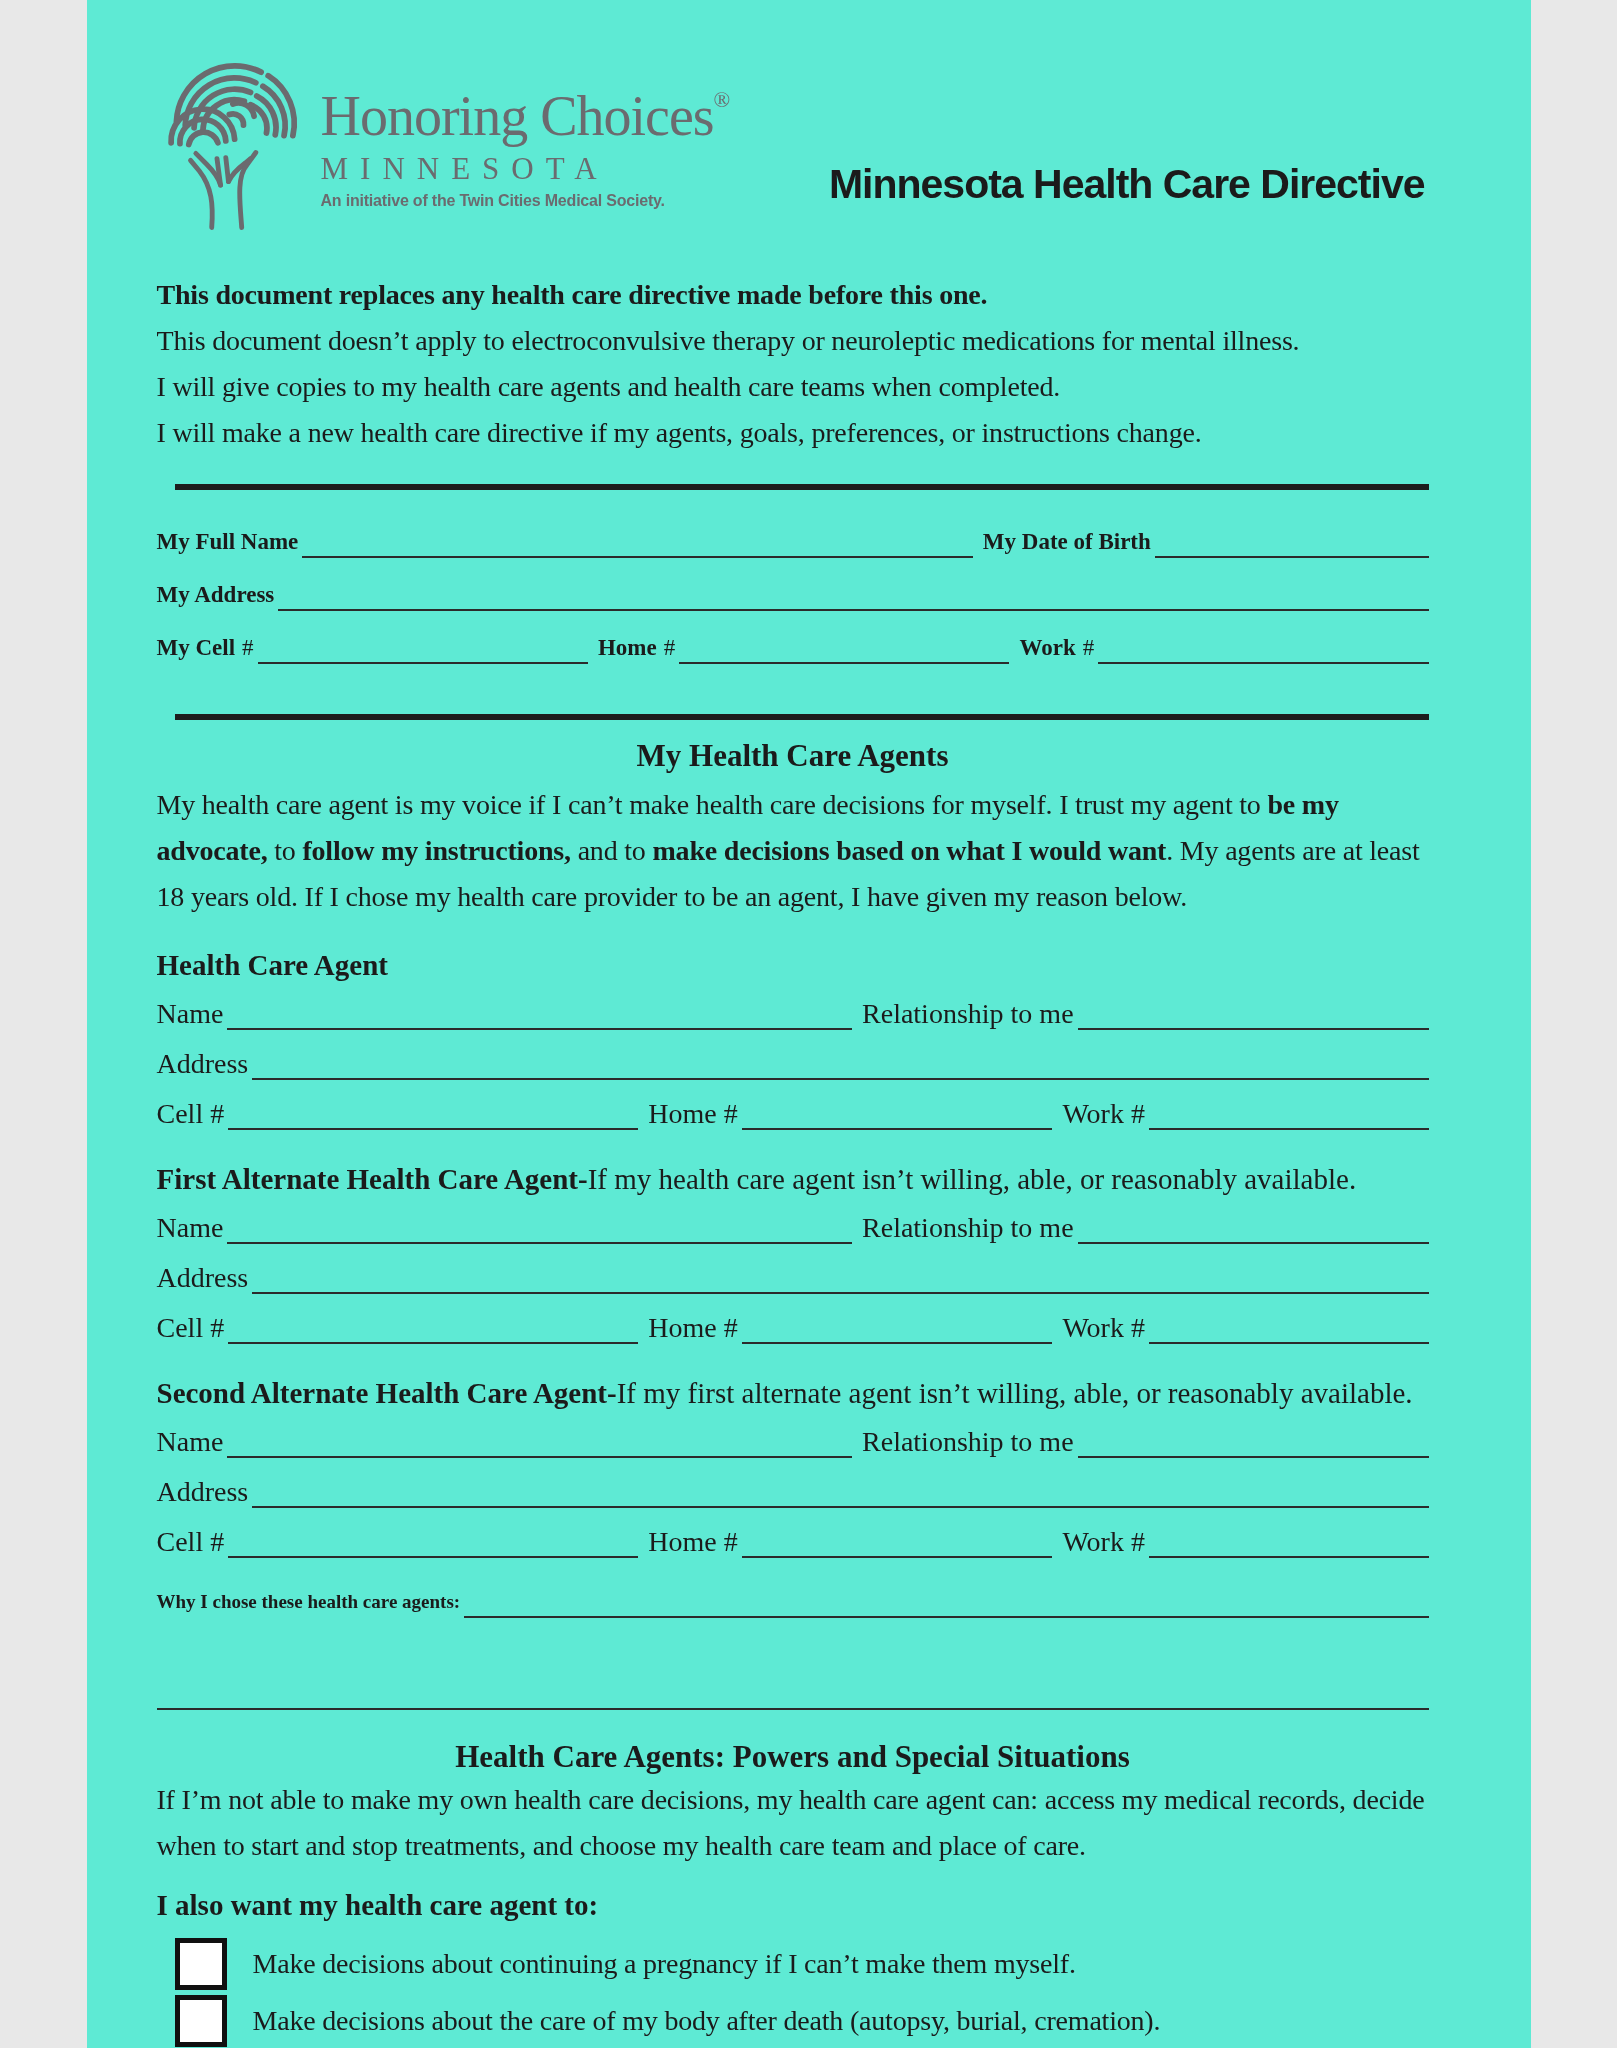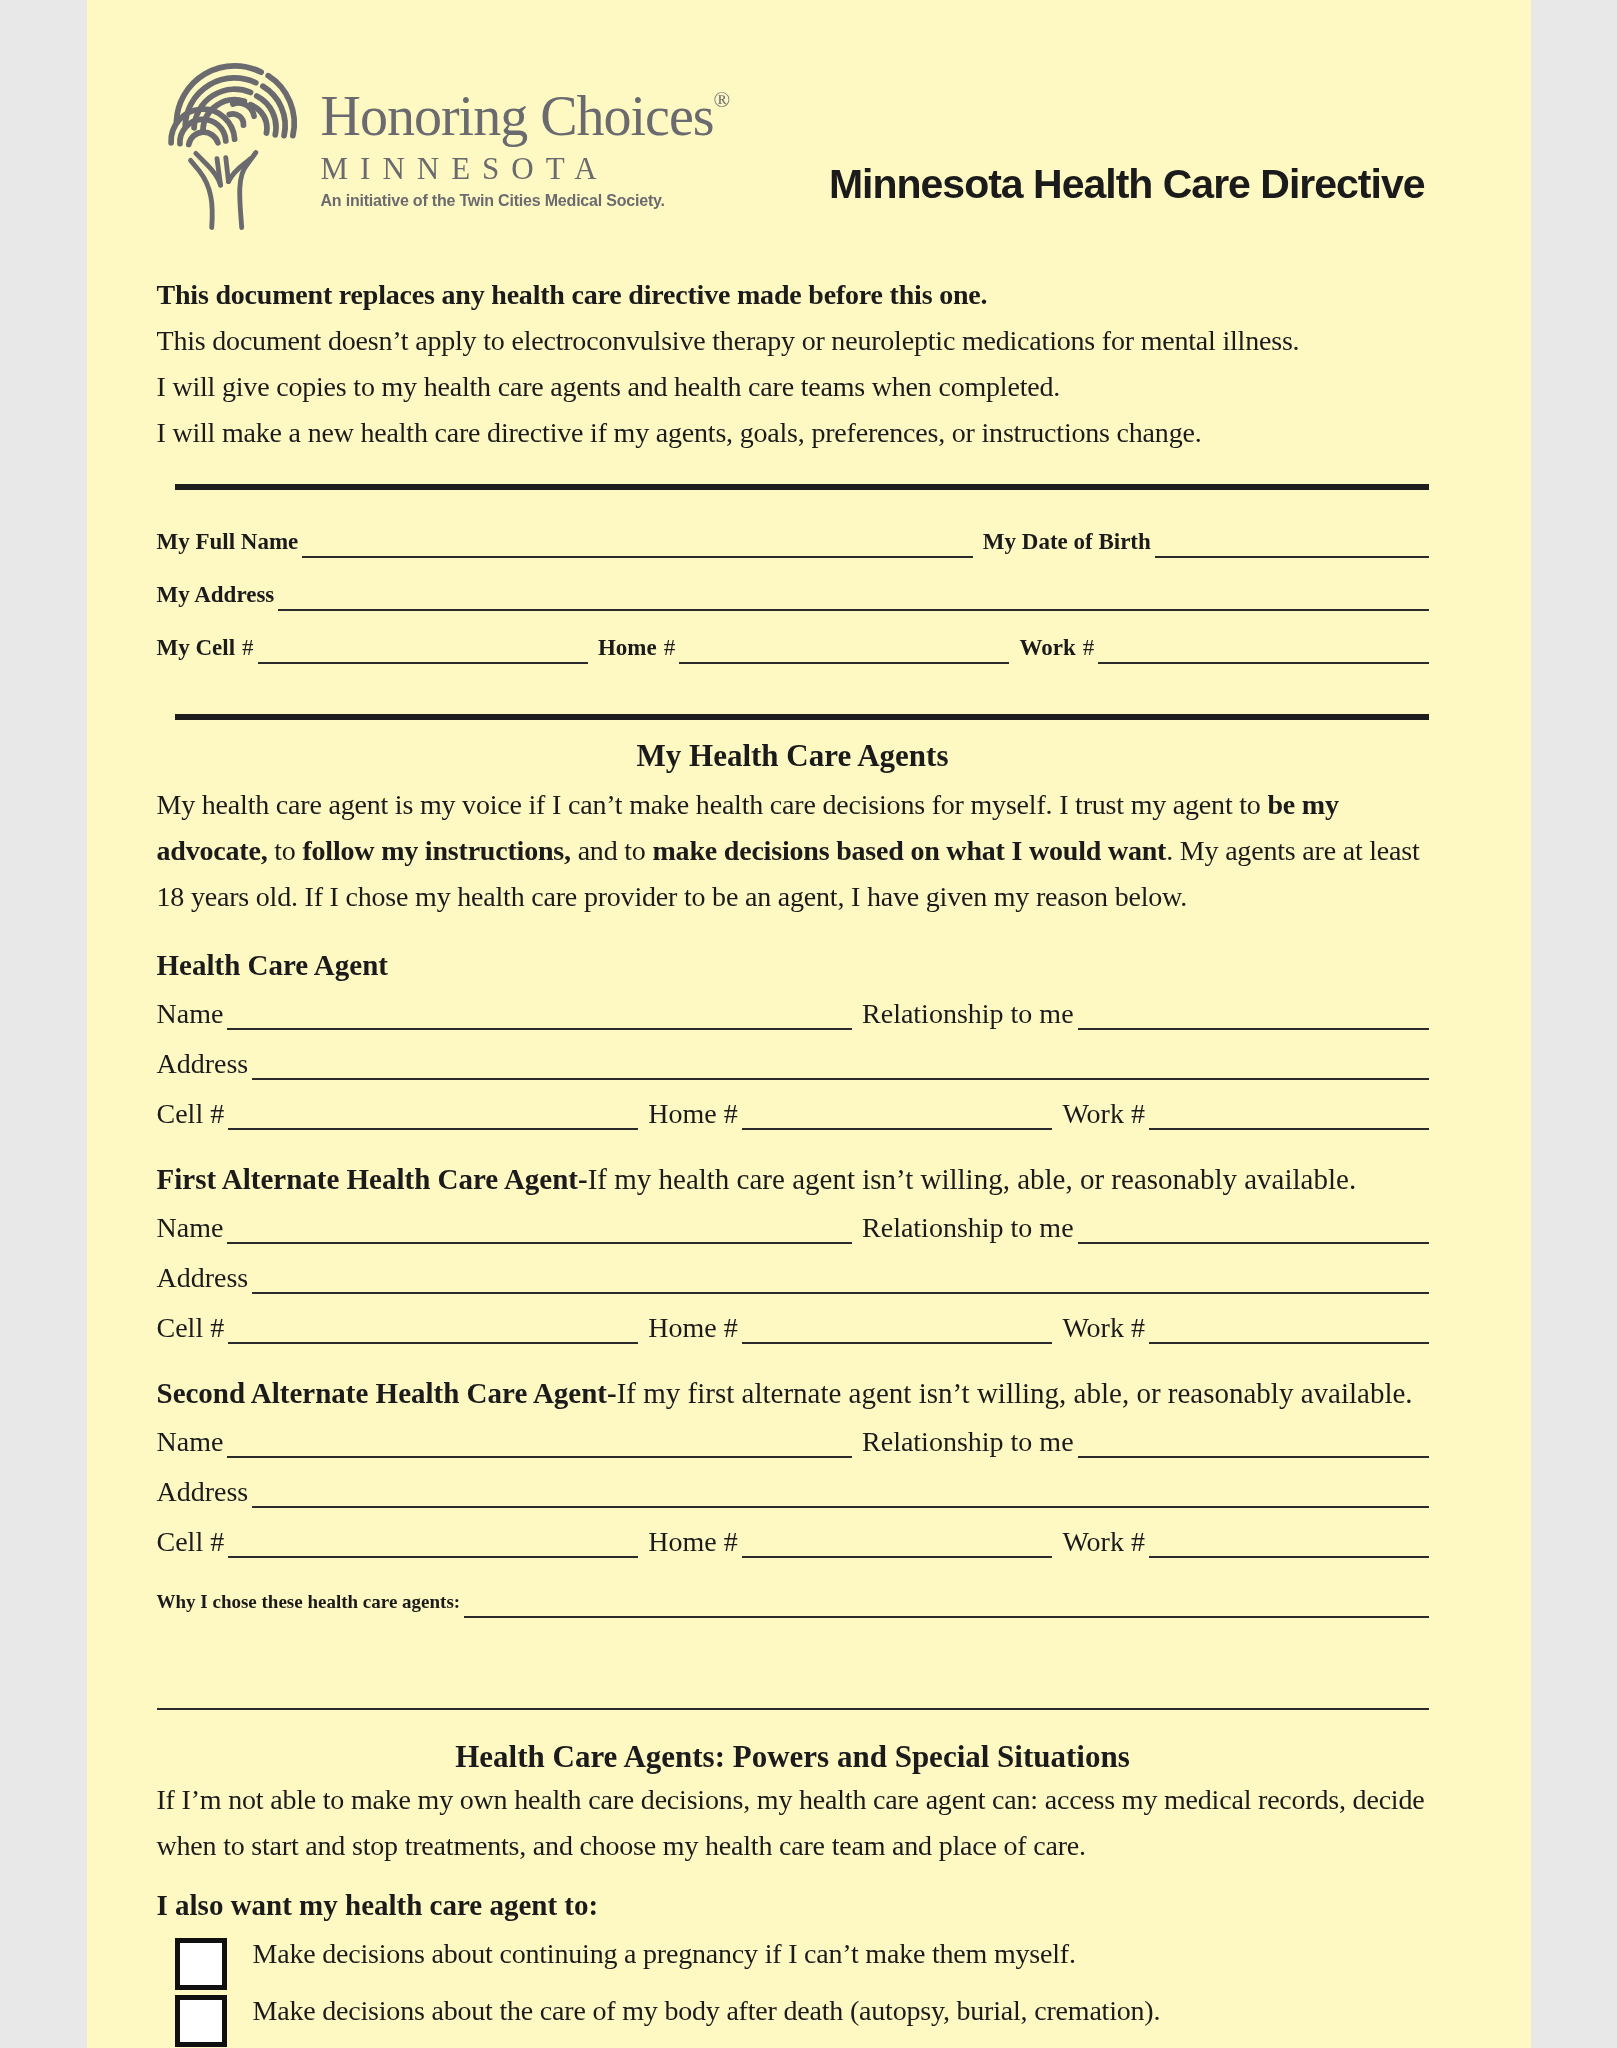--- a/index.html
+++ b/index.html
@@ -1,17 +1,17 @@
 <!DOCTYPE html>
 <html><head>
 <meta charset="utf-8">
 <style>
   html,body{margin:0;padding:0;background:#e8e8e8;}
   .page{
-    width:1444px;height:2048px;background:#fef9c3;margin:0 auto;
+    width:1444px;height:2048px;background:#5eead4;margin:0 auto;
     box-sizing:border-box;padding:44px 102px 0 70px;
     font-family:"Liberation Serif", serif;color:#1b1b1b;position:relative;overflow:hidden;
   }
   
   .hdr{display:flex;justify-content:space-between;align-items:flex-end;height:190px;}
   .brand{display:flex;align-items:flex-start;}
   .tree{flex:0 0 auto;margin-top:2px;}
   .brand-text{margin-left:14px;padding-top:26px;color:#6b6b6f;}
   .brand-name{font-size:56px;line-height:56px;letter-spacing:-1px;}
   .brand-name .reg{font-size:22px;vertical-align:28px;}
@@ -40,21 +40,21 @@
   .frow .mid{margin-left:10px;}
   .hash{font-weight:normal;margin-left:7px;}
   .ln.n1{flex:2.45;} .ln.n2{flex:1;}
   .ln.a-name{flex:1.78;} .ln.a-rel{flex:1;}
   .ln.a-cell{flex:1.32;} .ln.a-home{flex:1;} .ln.a-work{flex:0.9;}
   .agent-rows .frow{margin-top:10px;}
   .why-row{margin-top:20px;font-size:19px;}
   .empty-line-row{margin-top:56px;}
   .also{margin:20px 0 0 0;font-size:29px;}
   
-  .cbrow{display:flex;margin-top:5px;}
+  .cbrow{display:flex;align-items:center;margin-top:5px;}
   .cbrow.first{margin-top:16px;}
   .cb{width:42px;height:42px;border:5px solid #101010;flex:0 0 auto;background:#fff;margin-left:18px;}
   .cbl{font-size:28px;margin-left:26px;letter-spacing:-0.2px;}
 </style>
 </head>
 <body>
 
 <div class="page">
 
   <header class="hdr">

